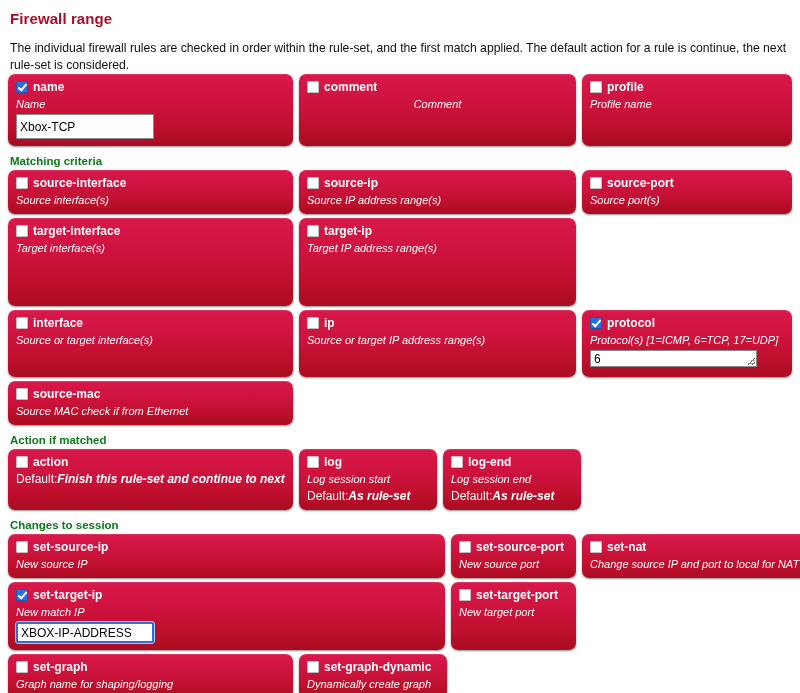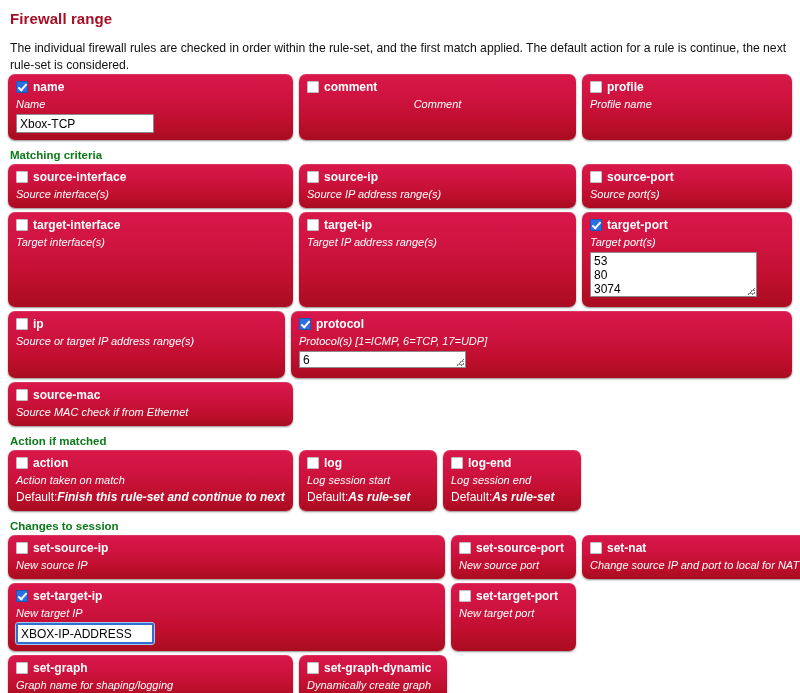--- a/index.html
+++ b/index.html
@@ -126,21 +126,21 @@
     display: block;
     margin-top: 3px;
     font-family: "Liberation Sans", sans-serif;
     font-size: 12px;
     color: #000000;
     background: #ffffff;
     border: 1px solid #8c8c8c;
     border-radius: 1px;
     padding: 1px 3px;
     box-sizing: border-box;
-    height: 19px;
+    height: 25px;
   }
   .txt-input.focused {
     border: 2px solid #2f6fd0;
     outline: 1px solid #a9c6ee;
     border-radius: 2px;
     height: 21px;
   }
 
   .txt-area {
     display: block;
@@ -245,39 +245,30 @@
       </div>
       <div class="panel-desc">Target interface(s)</div>
     </div>
     <div class="panel" style="flex:0 0 277px; min-height:88px;">
       <div class="panel-head">
         <span class="cb"></span>
         <span class="panel-name">target-ip</span>
       </div>
       <div class="panel-desc">Target IP address range(s)</div>
     </div>
-    <div class="panel" style="flex:1 1 auto; min-height:88px;">
-      <div class="panel-head">
-        <span class="cb checked"></span>
-        <span class="panel-name">target-port</span>
-      </div>
-      <div class="panel-desc">Target port(s)</div>
-      <div class="ta-wrap">
-        <textarea class="txt-area" style="width: 167px; height: 45px;" rows="3">53
-80
-3074</textarea>
-        <span class="grip">
-          <i style="bottom:1px;width:7px;"></i>
-            <i style="bottom:4px;width:4px;"></i>
-        </span>
-      </div>
-    </div>
-  </div>
-
-  <div class="row">
+  </div>
+
+  <div class="row">
+    <div class="panel" style="flex:0 0 285px; min-height:60px;">
+      <div class="panel-head">
+        <span class="cb"></span>
+        <span class="panel-name">interface</span>
+      </div>
+      <div class="panel-desc">Source or target interface(s)</div>
+    </div>
     <div class="panel" style="flex:0 0 277px; min-height:60px;">
       <div class="panel-head">
         <span class="cb"></span>
         <span class="panel-name">ip</span>
       </div>
       <div class="panel-desc">Source or target IP address range(s)</div>
     </div>
     <div class="panel" style="flex:1 1 auto; min-height:60px;">
       <div class="panel-head">
         <span class="cb checked"></span>
@@ -306,21 +297,20 @@
   </div>
 
   <div class="section-heading">Action if matched</div>
 
   <div class="row">
     <div class="panel" style="flex:0 0 285px;">
       <div class="panel-head">
         <span class="cb"></span>
         <span class="panel-name">action</span>
       </div>
-      <div class="panel-desc">Action taken on match</div>
       <div class="panel-default"><span>Default:</span><em>Finish this rule-set and continue to next</em></div>
     </div>
     <div class="panel" style="flex:0 0 138px;">
       <div class="panel-head">
         <span class="cb"></span>
         <span class="panel-name">log</span>
       </div>
       <div class="panel-desc">Log session start</div>
       <div class="panel-default"><span>Default:</span><em>As rule-set</em></div>
     </div>
@@ -360,21 +350,21 @@
       <div class="panel-desc">Change source IP and port to local for NAT</div>
     </div>
   </div>
 
   <div class="row">
     <div class="panel" style="flex:0 0 437px; min-height:62px;">
       <div class="panel-head">
         <span class="cb checked"></span>
         <span class="panel-name">set-target-ip</span>
       </div>
-      <div class="panel-desc">New target IP</div>
+      <div class="panel-desc">New match IP</div>
       <input class="txt-input focused" style="width: 138px;" value="XBOX-IP-ADDRESS">
     </div>
     <div class="panel" style="flex:0 0 125px; min-height:62px;">
       <div class="panel-head">
         <span class="cb"></span>
         <span class="panel-name">set-target-port</span>
       </div>
       <div class="panel-desc">New target port</div>
     </div>
     <div class="spacer"></div>

